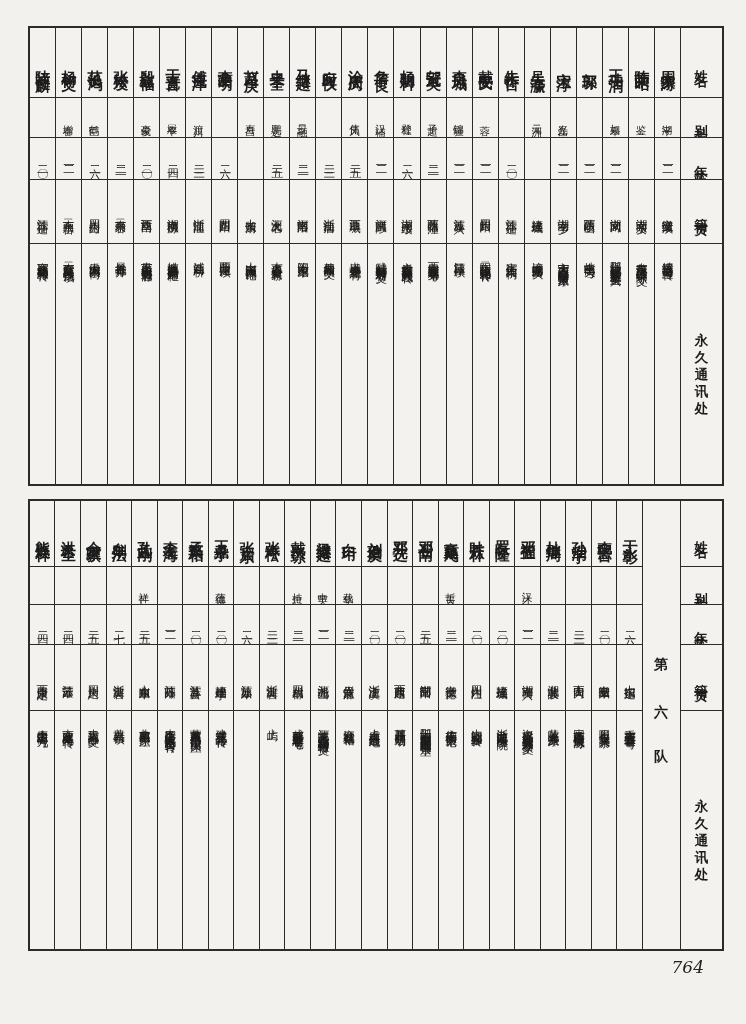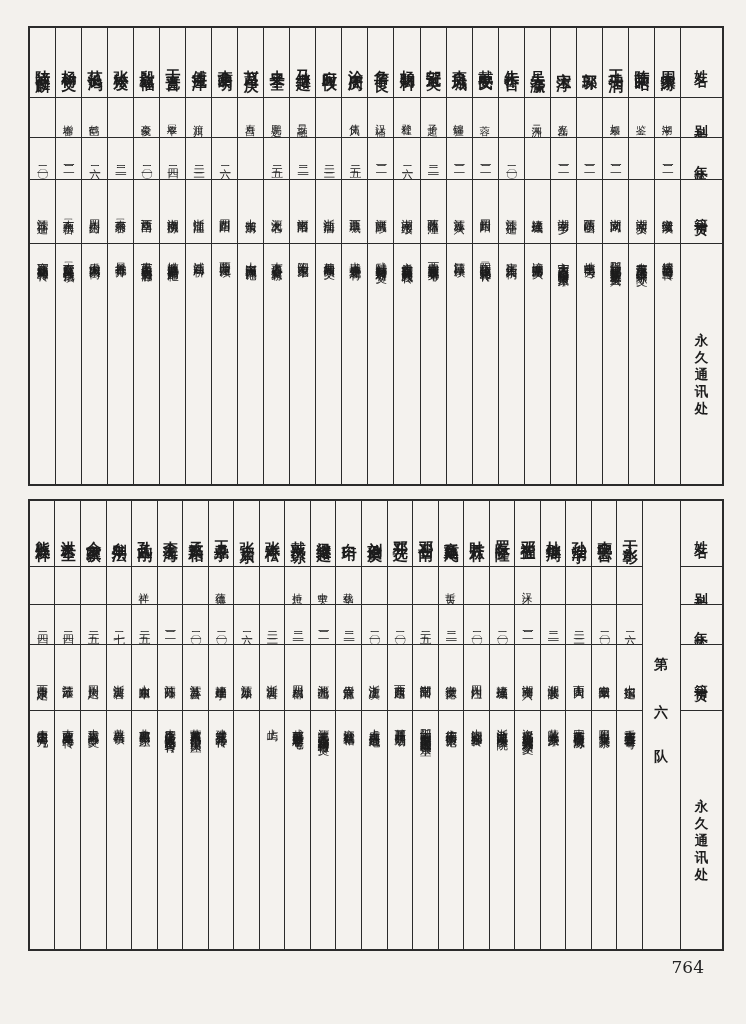--- a/index.html
+++ b/index.html
@@ -58,21 +58,21 @@
   .team-col .cell-full {
     flex:1 1 auto; border-bottom:none;
     writing-mode:vertical-rl; text-orientation:upright;
     display:flex; justify-content:center; align-items:center;
     font-weight:bold; font-size:14px; letter-spacing:46px;
     padding-bottom:20px; box-sizing:border-box;
   }
 
   .page-num {
     position:absolute; top:957px; right:42px;
-    font-family:"DejaVu Serif", serif; font-size:17px; color:#222;
+    font-family:"DejaVu Serif", serif; font-size:17px; color:#222;font-style:italic;
   }
 </style>
 </head>
 <body>
 
 <div class="page">
 
   <div class="roster t-top" id="cols-top">
     <div class="col header-col">
       <div class="cell c-name">姓名</div>

